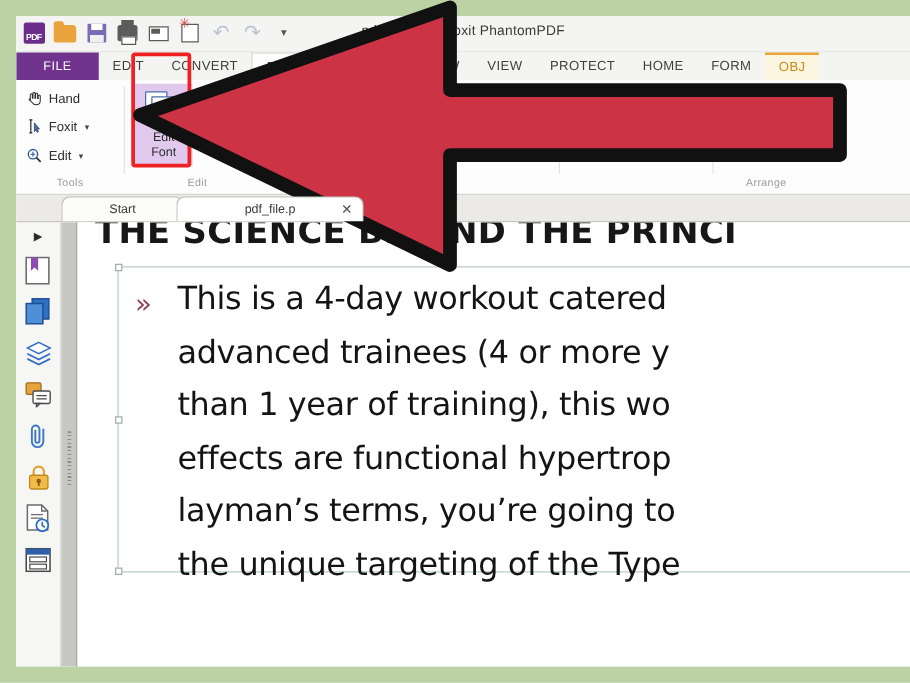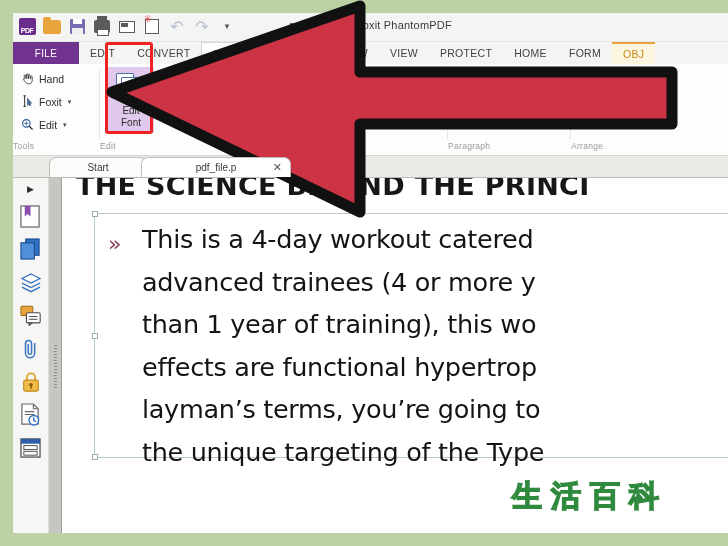--- a/index.html
+++ b/index.html
@@ -85,21 +85,21 @@
   
   .ribbon {
     position: relative; height: 92px; background: #fdfdfd;
     border-bottom: 1px solid #d6d6d2;
     display: flex; align-items: stretch;
   }
   .rgroup { position: relative; display: flex; flex-direction: column; }
   .rgroup-body { flex: 1; display: flex; align-items: flex-start; padding: 3px 5px 0 5px; }
   .rgroup-label {
     height: 14px; font-size: 8.5px; color: #9a9a9a;
-    letter-spacing: .3px;
+    text-align: center; letter-spacing: .3px;
   }
   .rsep { width: 1px; background: #e4e4e0; margin: 5px 0 16px 0; }
 
   
   .tool-row { display: flex; align-items: center; gap: 4px; height: 23px; font-size: 10.5px; color: #2e2e2e; }
   .tool-col { display: flex; flex-direction: column; padding-left: 2px; }
   .tool-ico { width: 15px; display: flex; justify-content: center; font-size: 12px; }
   .drop-caret { font-size: 7px; color: #444; margin-left: 2px; }
 
   
@@ -457,21 +457,20 @@
               </svg>
             </div>
             <div class="pbtn">
               <svg width="16" height="14" viewBox="0 0 16 14">
                 <path d="M6 1.5h10M6 5h10M6 8.5h10M6 12h10" stroke="#56606e" stroke-width="1.4"></path>
                 <path d="M2.6 1.5v11M.8 3.3l1.8-1.8 1.8 1.8M.8 10.7l1.8 1.8 1.8-1.8" stroke="#3e6aa8" stroke-width="1.1" fill="none"></path>
               </svg>
             </div>
           </div>
         </div>
-        <div class="rgroup-label">Paragraph</div>
       </div>
 
       <div class="rsep"></div>
 
       <div class="rgroup" style="width:84px">
         <div class="rgroup-body" style="flex-direction:column; padding-top:7px;">
           <div class="arr-row">
             <span class="arr-ico">
               <span class="sq-grid">
                   <b></b>
@@ -600,25 +599,20 @@
             <div>effects are functional hypertrop</div>
             <div>layman’s terms, you’re going to</div>
             <div>the unique targeting of the Type</div>
           </div>
 
         </div>
       </div>
     </div>
   </div>
 
-  <div class="wm">
-    <div class="wm-band"></div>
-    <div class="wm-cjk">生活百科</div>
-    <div class="wm-url">www.bimeiz.com</div>
-  </div>
 
   <svg class="arrow-overlay" viewBox="0 0 728 546">
     <path d="M 360 6
              L 360 72
              L 672 72
              L 672 124
              L 360 124
              L 360 212
              L 112 92
              Z" fill="#cc3344" stroke="#111111" stroke-width="11" stroke-linejoin="round"></path>

